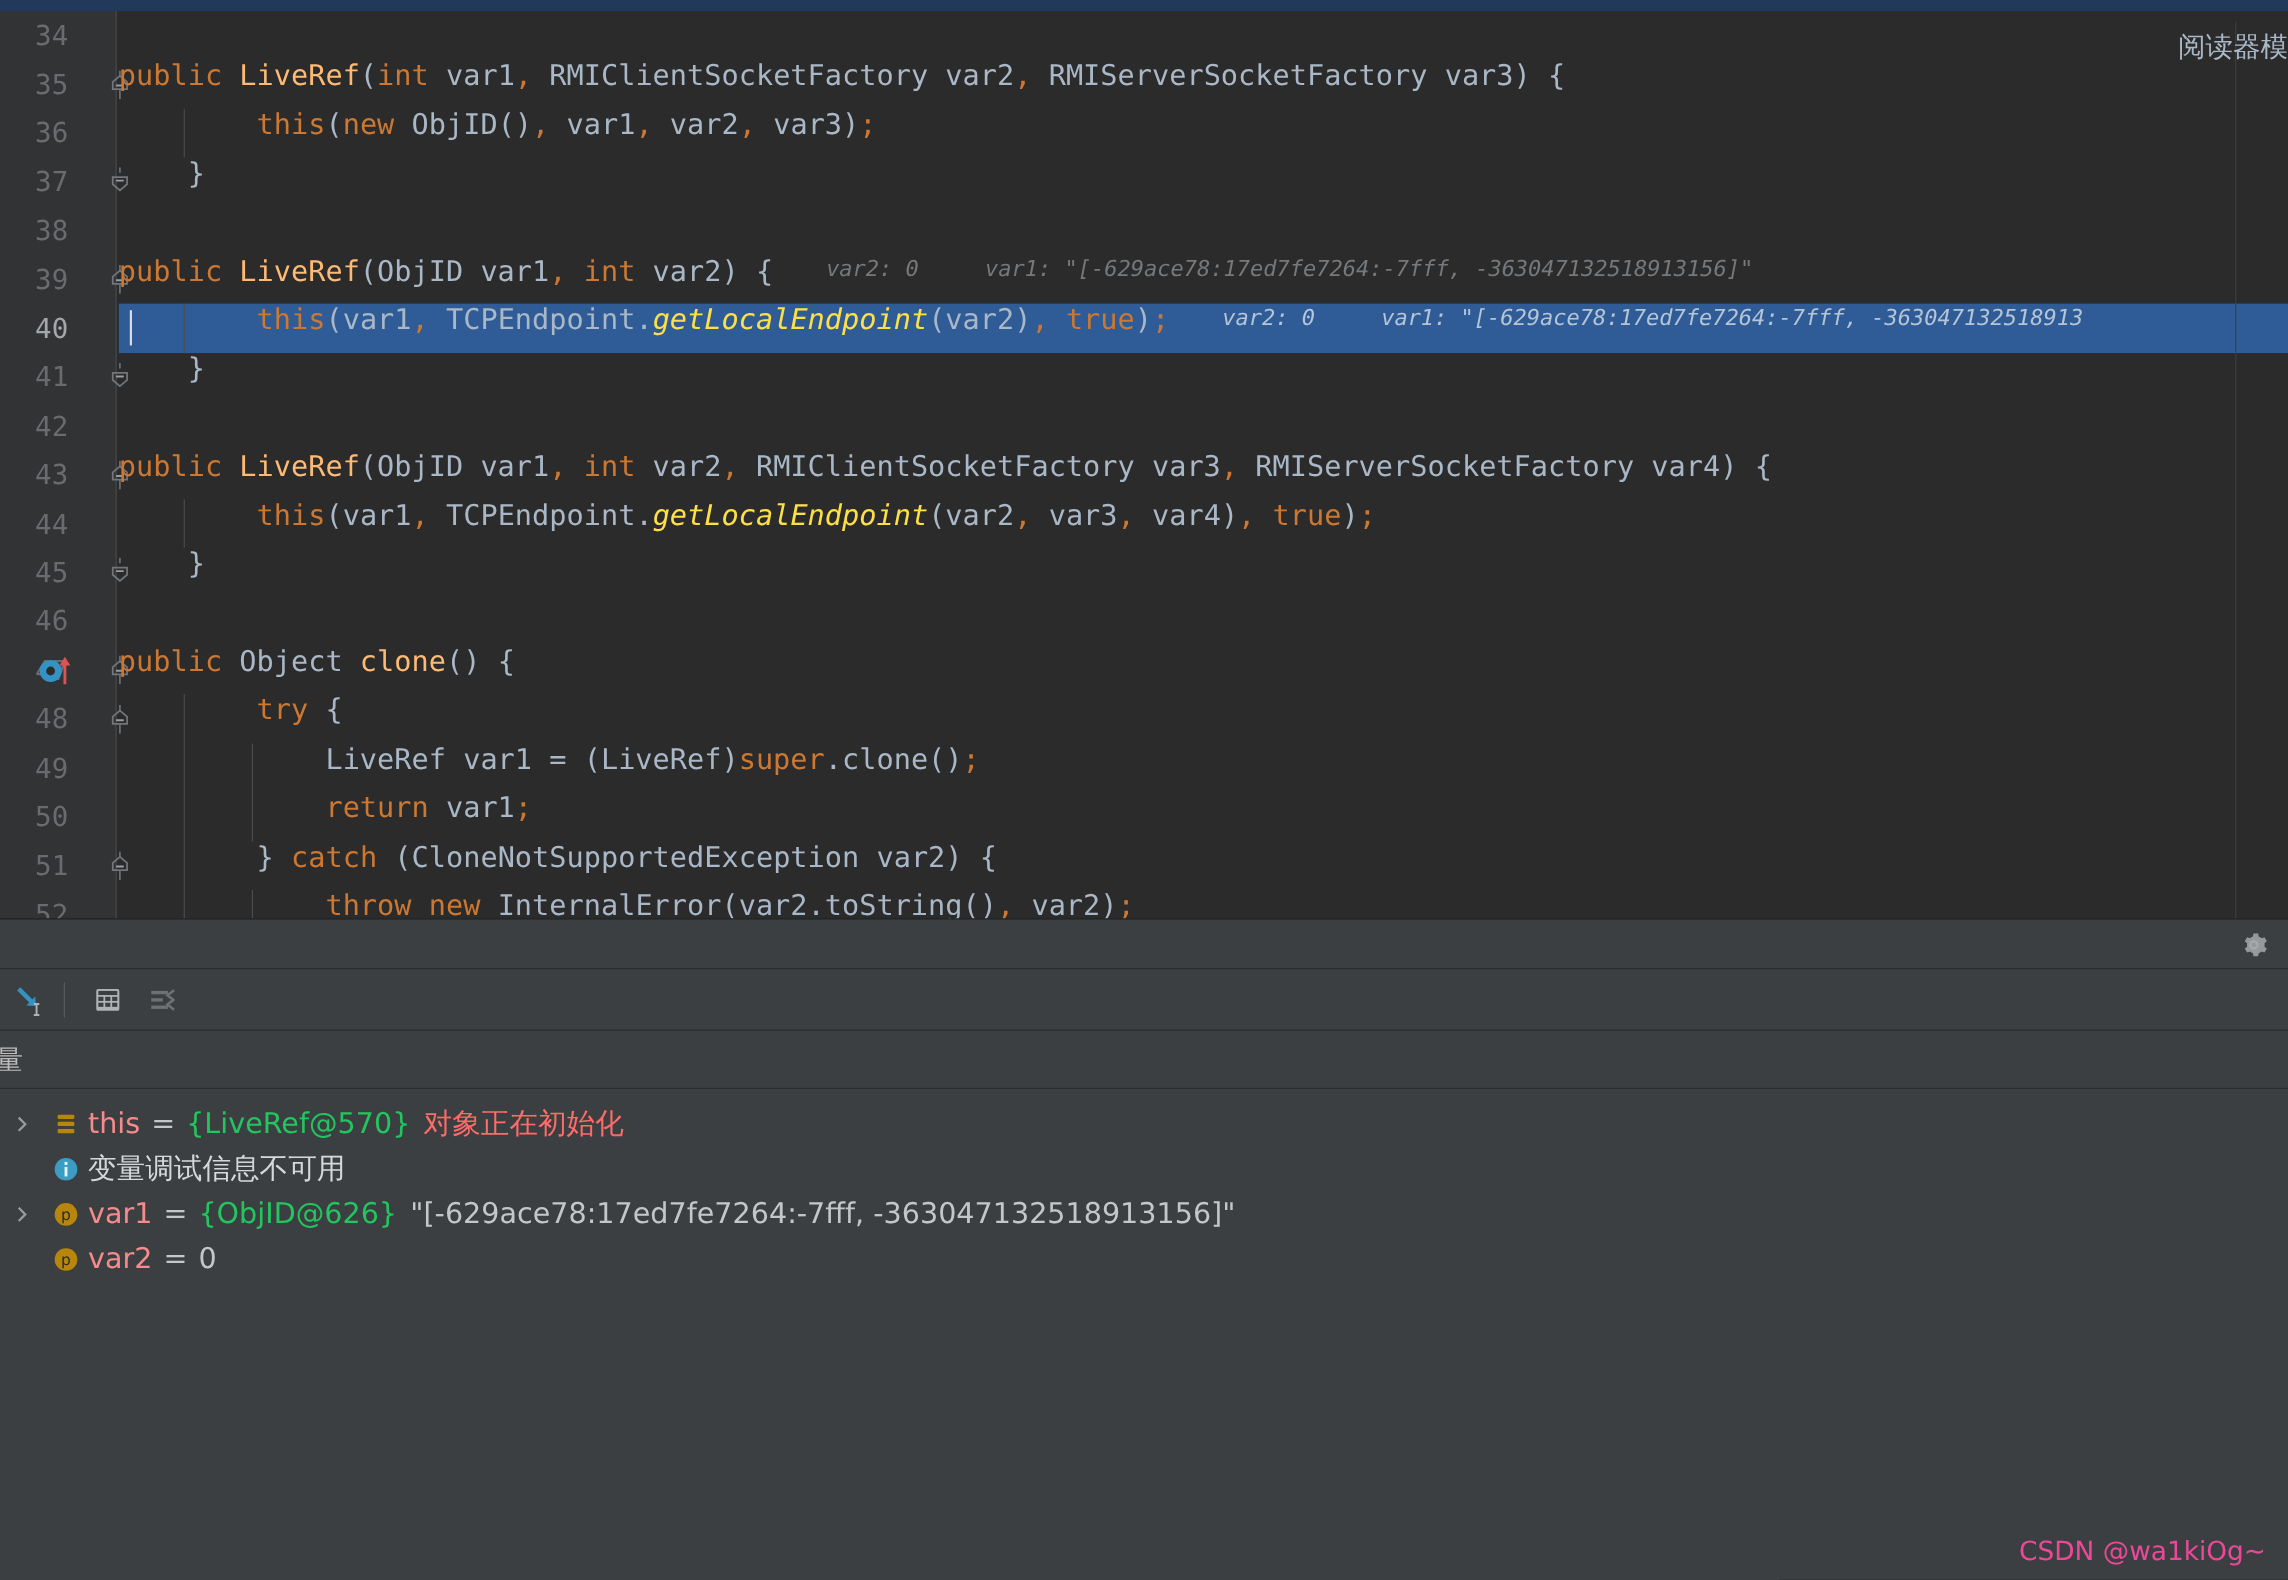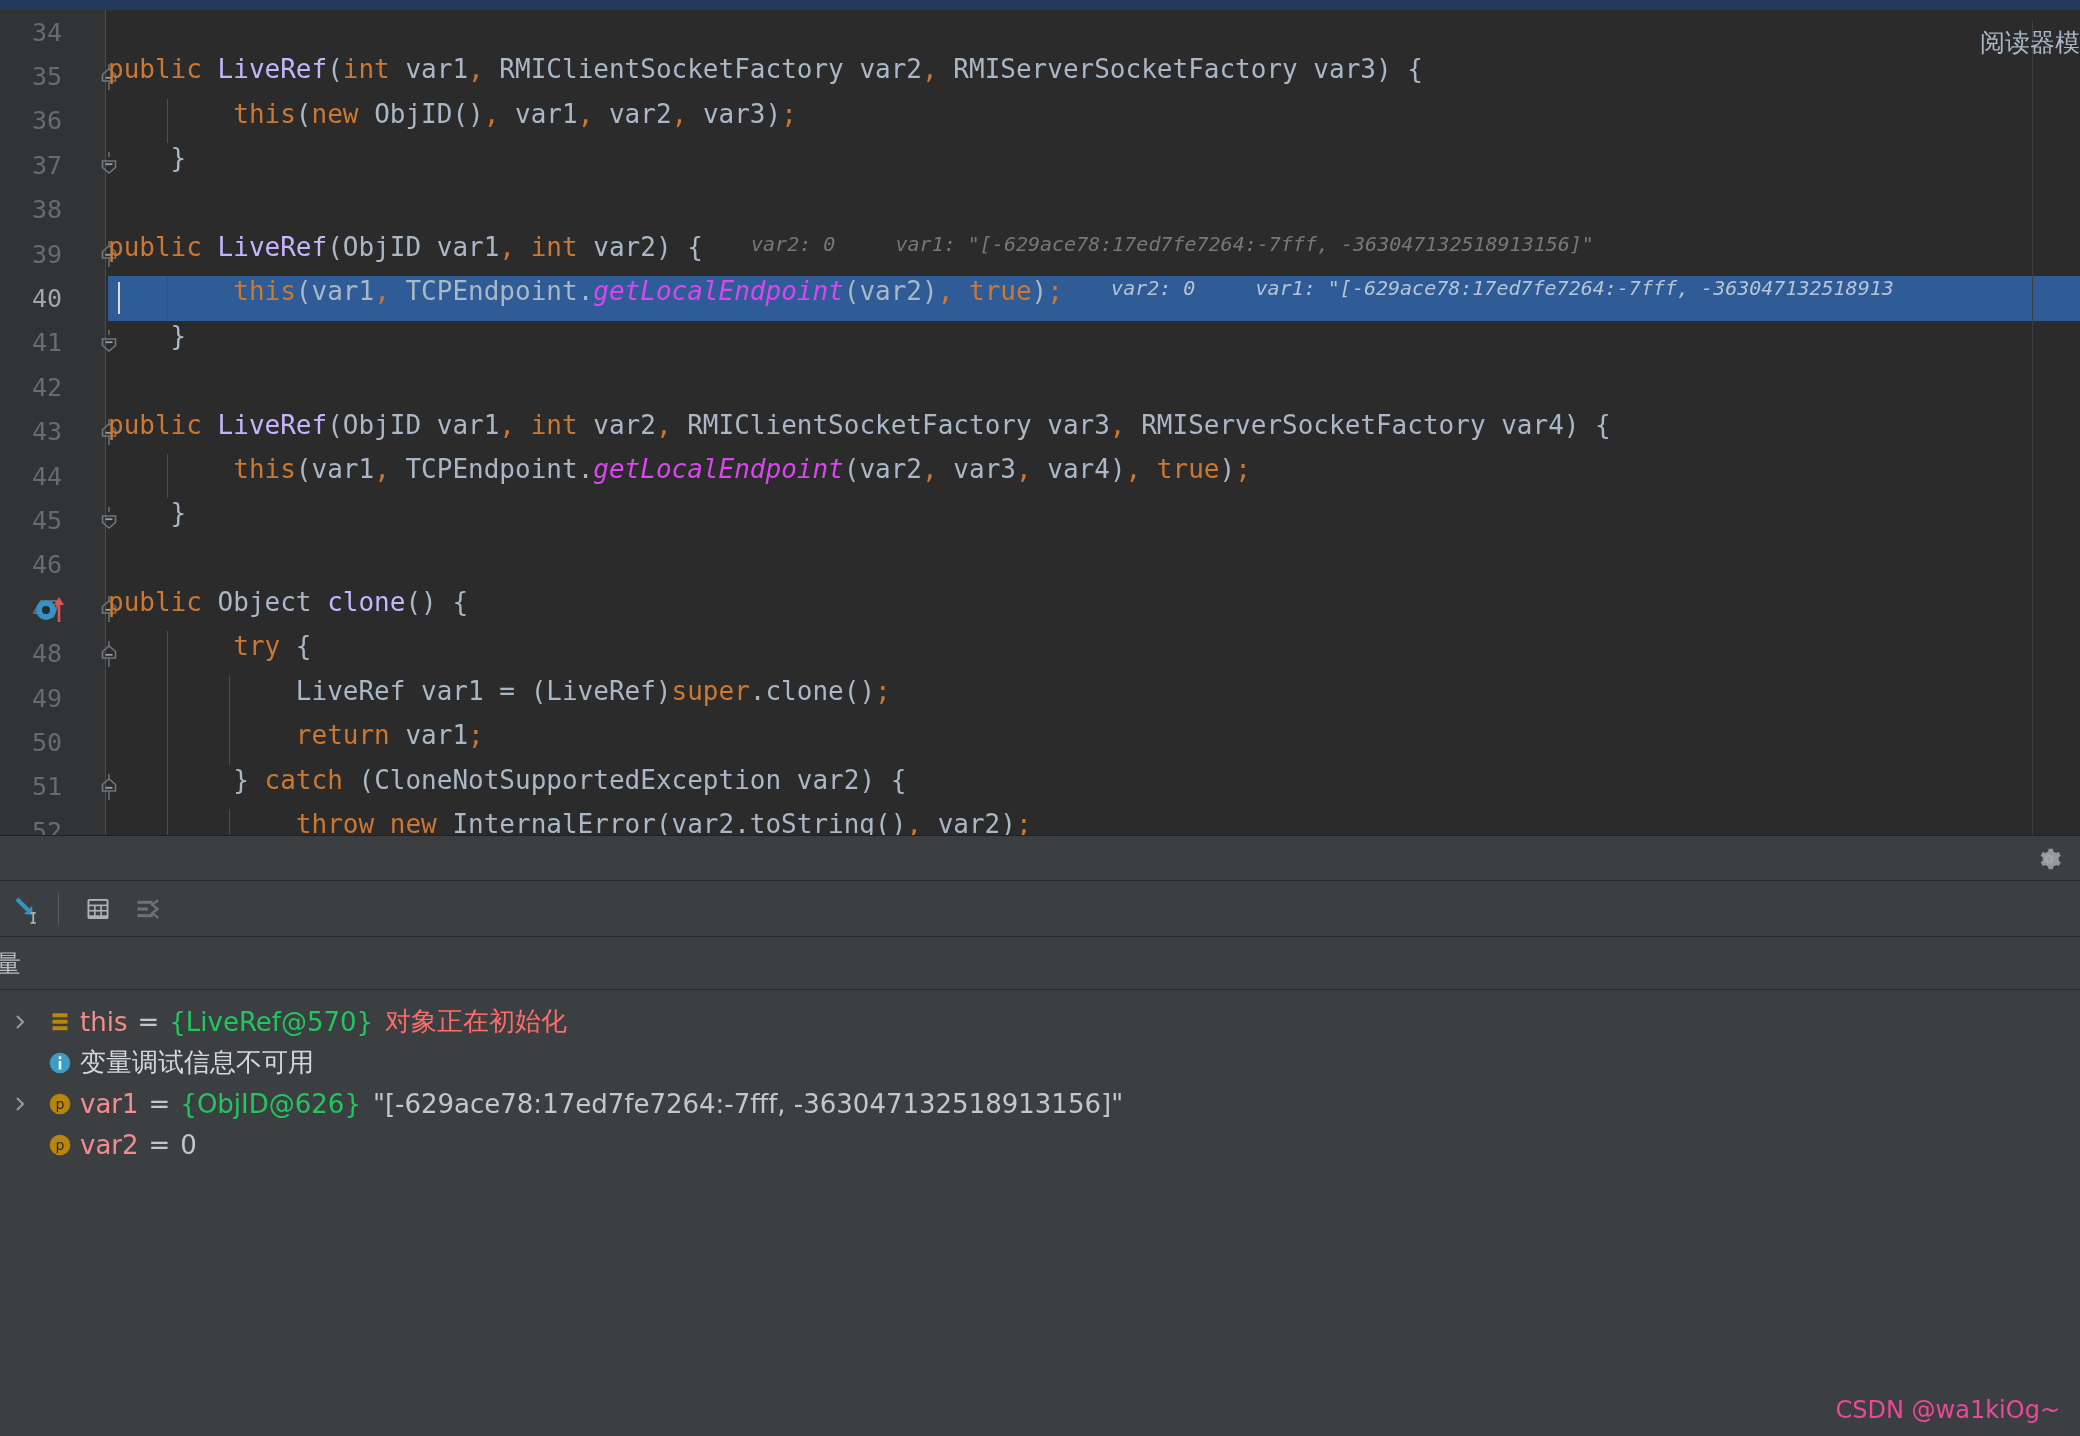--- a/index.html
+++ b/index.html
@@ -69,24 +69,24 @@
     background: #4b4e51;
   }
   .code-text {
     position: absolute; left: 108px; top: 0; height: 44.4px;
     display: flex; align-items: flex-start;
     font-family: "DejaVu Sans Mono", monospace;
     font-size: 26px; white-space: pre;
     color: #a9b7c6;
   }
   .kw  { color: #cc7832; }
-  .fn  { color: #c4b5fd; }
+  .fn  { color: #fdba74; }
   .typ { color: #a9b7c6; }
   .pun { color: #a9b7c6; }
-  .ital { font-style: italic; color: #d946ef; }
+  .ital { font-style: italic; color: #fde047; }
   .hint {
     color: #75797c; font-style: italic; font-size: 20px;
   }
   .line.selected .hint { color: #b5c4d6; }
 
   
   .reader-label {
     position: absolute; top: 12px; right: 0; height: 40px;
     display: flex; align-items: center;
     color: #a9b7c6; font-size: 25px;

